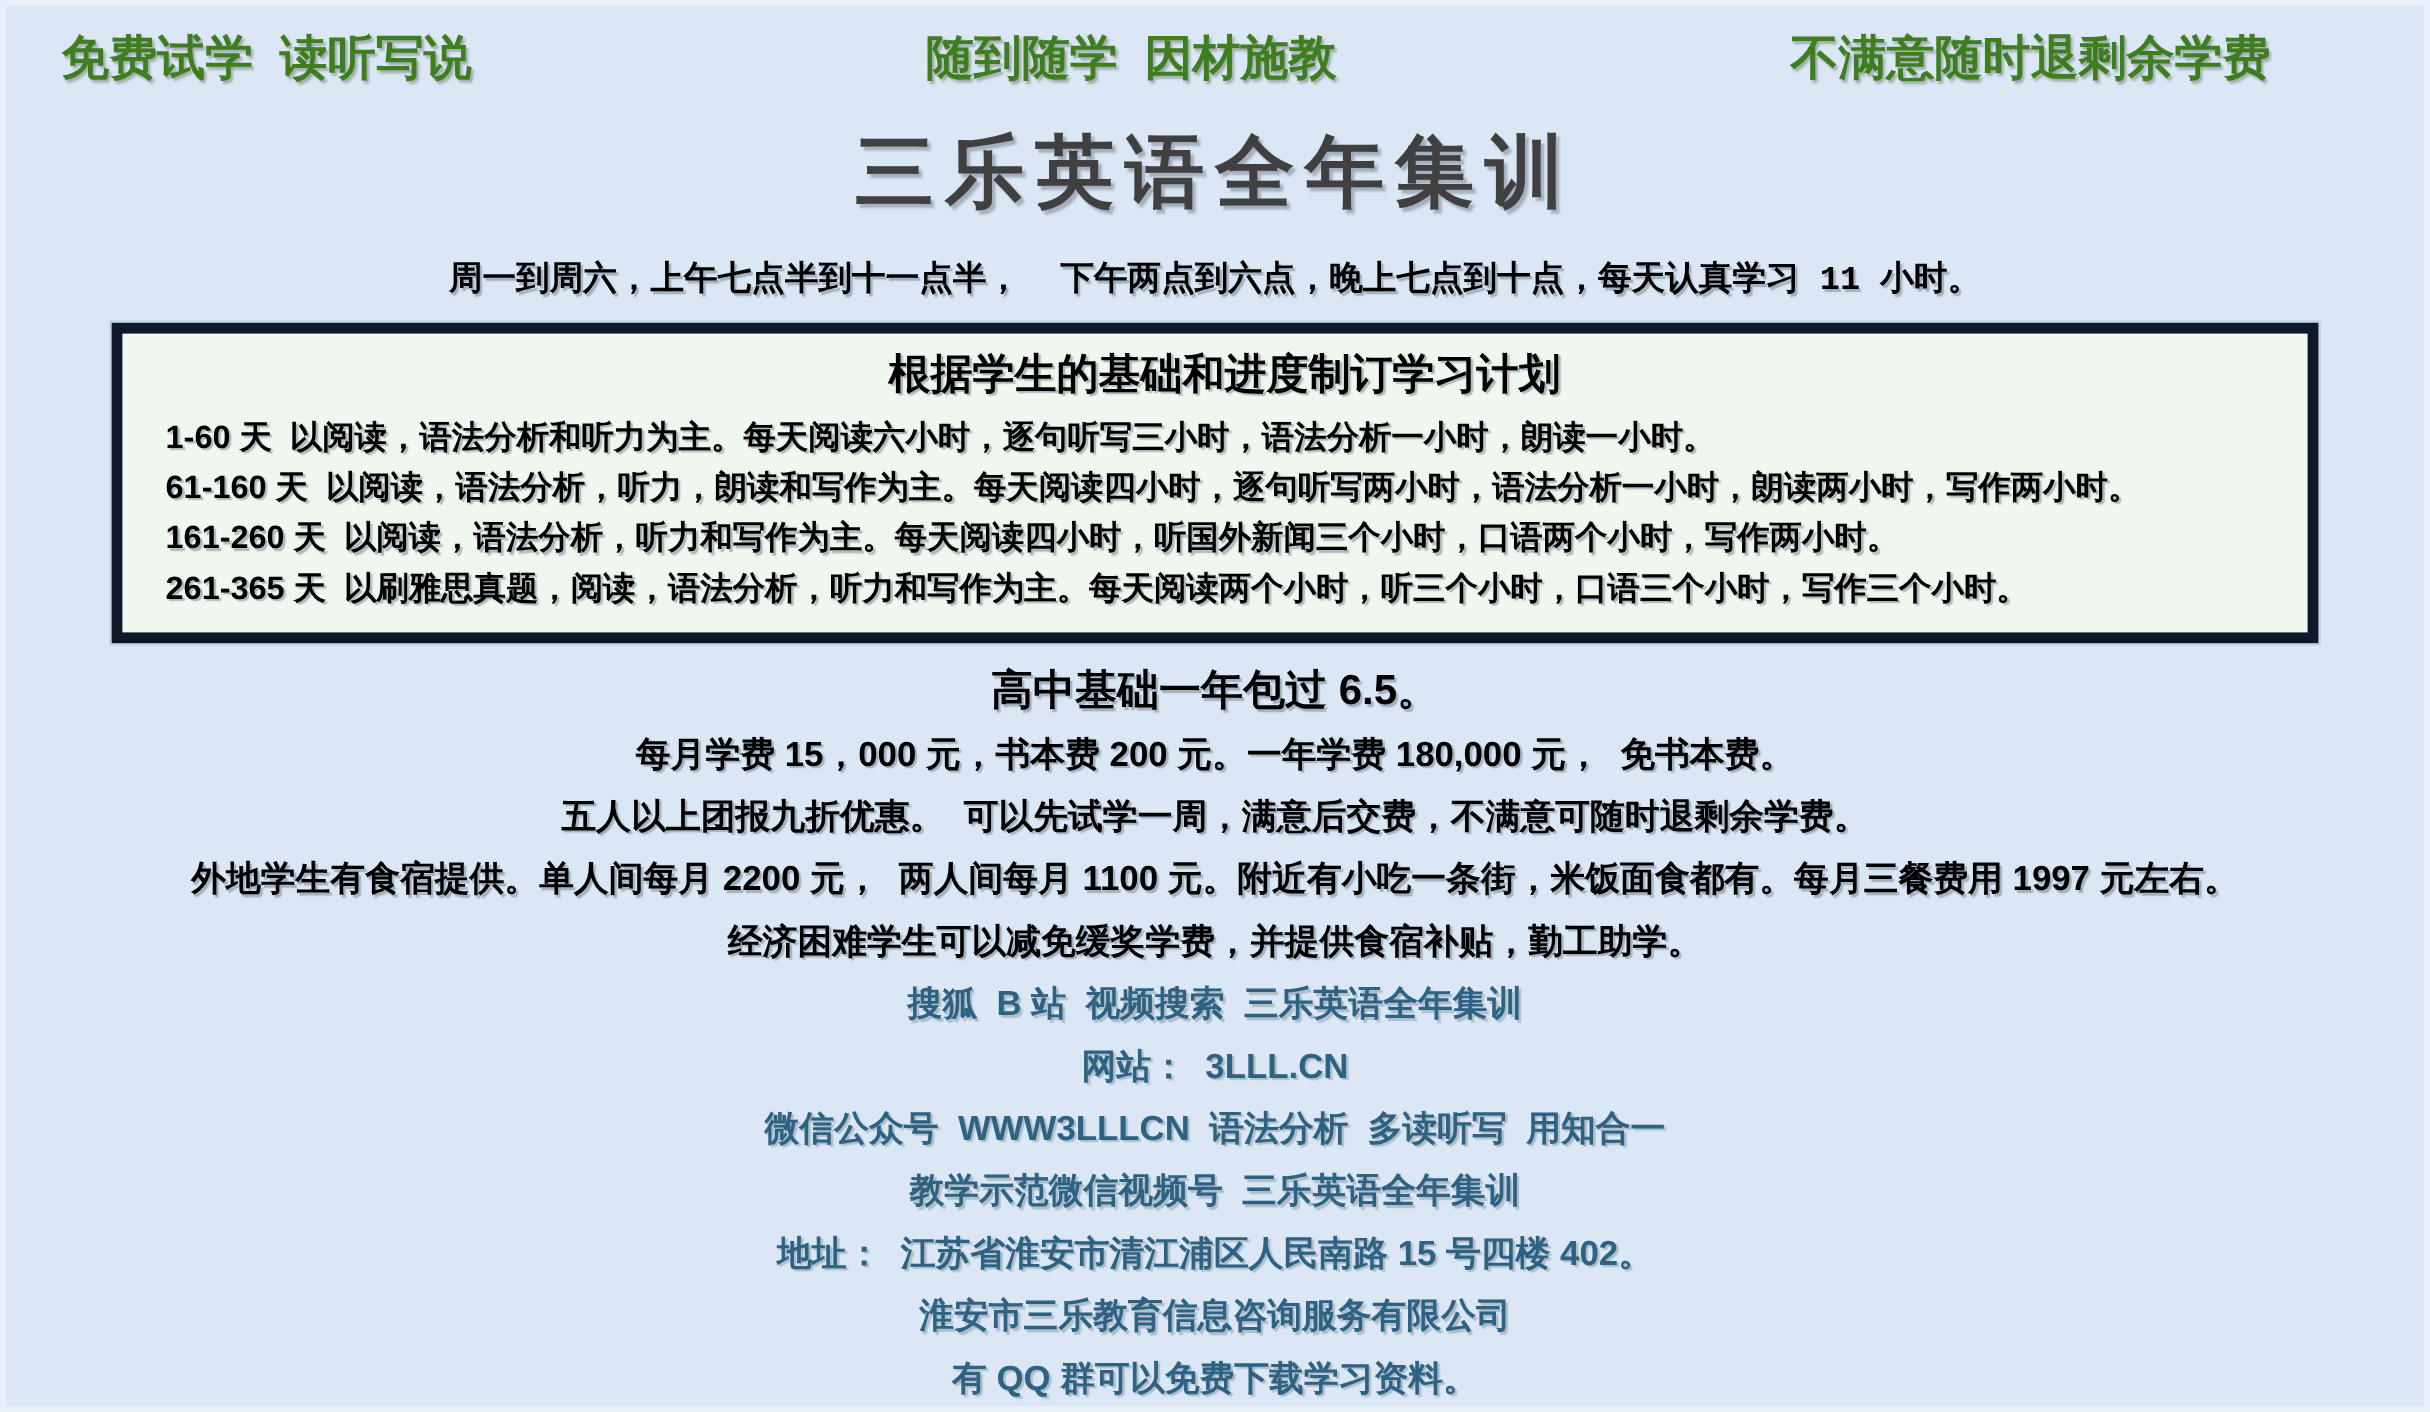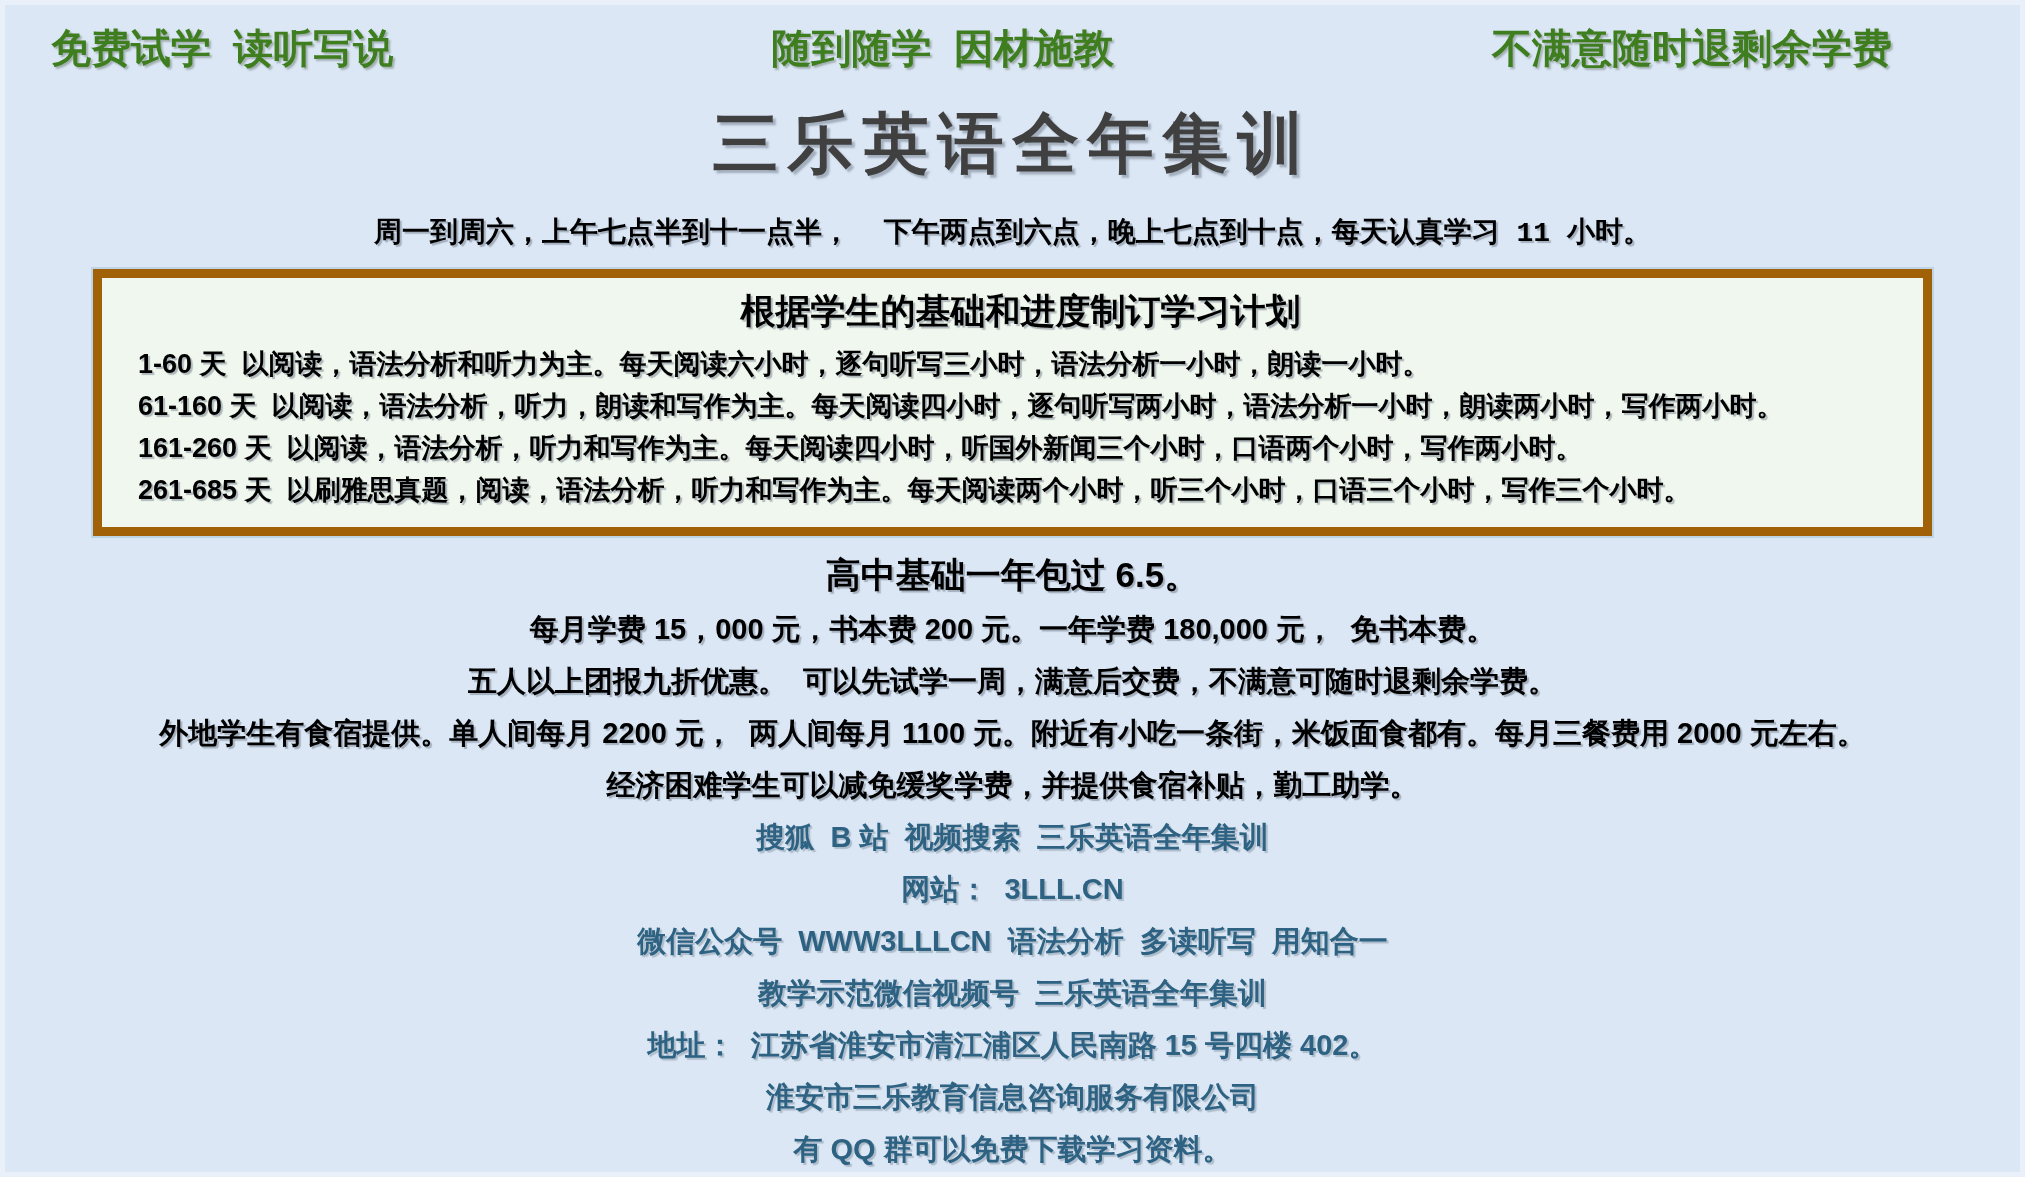--- a/index.html
+++ b/index.html
@@ -37,21 +37,21 @@
     font-size: 28px;
     margin-top: 24px;
     color: #000;
     text-shadow: 2px 2px 1px rgba(110,120,135,.5);
     white-space: pre;
     font-family: Liberation Mono, monospace;
   }
   .plan-box {
     margin: 18px 88px 0 88px;
     background: #F0F7EE;
-    border: 9px solid #a16207;
+    border: 9px solid #0f172a;
     box-shadow: 0 0 0 2px #BCD4E3;
     padding: 10px 20px 16px 36px;
     box-sizing: border-box;
   }
   .plan-heading {
     text-align: center;
     font-size: 35px;
     margin-bottom: 8px;
     color: #000;
     text-shadow: 2px 2px 1px rgba(110,120,135,.5);
@@ -100,29 +100,29 @@
 
 <div class="title">三乐英语全年集训</div>
 
 <div class="schedule">周一到周六，上午七点半到十一点半，  下午两点到六点，晚上七点到十点，每天认真学习 11 小时。</div>
 
 <div class="plan-box">
   <div class="plan-heading">根据学生的基础和进度制订学习计划</div>
   <div class="plan-item">1-60 天  以阅读，语法分析和听力为主。每天阅读六小时，逐句听写三小时，语法分析一小时，朗读一小时。</div>
   <div class="plan-item">61-160 天  以阅读，语法分析，听力，朗读和写作为主。每天阅读四小时，逐句听写两小时，语法分析一小时，朗读两小时，写作两小时。</div>
   <div class="plan-item">161-260 天  以阅读，语法分析，听力和写作为主。每天阅读四小时，听国外新闻三个小时，口语两个小时，写作两小时。</div>
-  <div class="plan-item">261-685 天  以刷雅思真题，阅读，语法分析，听力和写作为主。每天阅读两个小时，听三个小时，口语三个小时，写作三个小时。</div>
+  <div class="plan-item">261-365 天  以刷雅思真题，阅读，语法分析，听力和写作为主。每天阅读两个小时，听三个小时，口语三个小时，写作三个小时。</div>
 </div>
 
 <div class="promise">高中基础一年包过 6.5。</div>
 
 <div class="info-block">
   <div class="info-line">每月学费 15，000 元，书本费 200 元。一年学费 180,000 元，  免书本费。</div>
   <div class="info-line">五人以上团报九折优惠。  可以先试学一周，满意后交费，不满意可随时退剩余学费。</div>
-  <div class="info-line">外地学生有食宿提供。单人间每月 2200 元，  两人间每月 1100 元。附近有小吃一条街，米饭面食都有。每月三餐费用 2000 元左右。</div>
+  <div class="info-line">外地学生有食宿提供。单人间每月 2200 元，  两人间每月 1100 元。附近有小吃一条街，米饭面食都有。每月三餐费用 1997 元左右。</div>
   <div class="info-line">经济困难学生可以减免缓奖学费，并提供食宿补贴，勤工助学。</div>
 </div>
 
 <div class="contact-block">
   <div class="contact-line">搜狐  B 站  视频搜索  三乐英语全年集训</div>
   <div class="contact-line">网站：  3LLL.CN</div>
   <div class="contact-line">微信公众号  WWW3LLLCN  语法分析  多读听写  用知合一</div>
   <div class="contact-line">教学示范微信视频号  三乐英语全年集训</div>
   <div class="contact-line">地址：  江苏省淮安市清江浦区人民南路 15 号四楼 402。</div>
   <div class="contact-line">淮安市三乐教育信息咨询服务有限公司</div>

